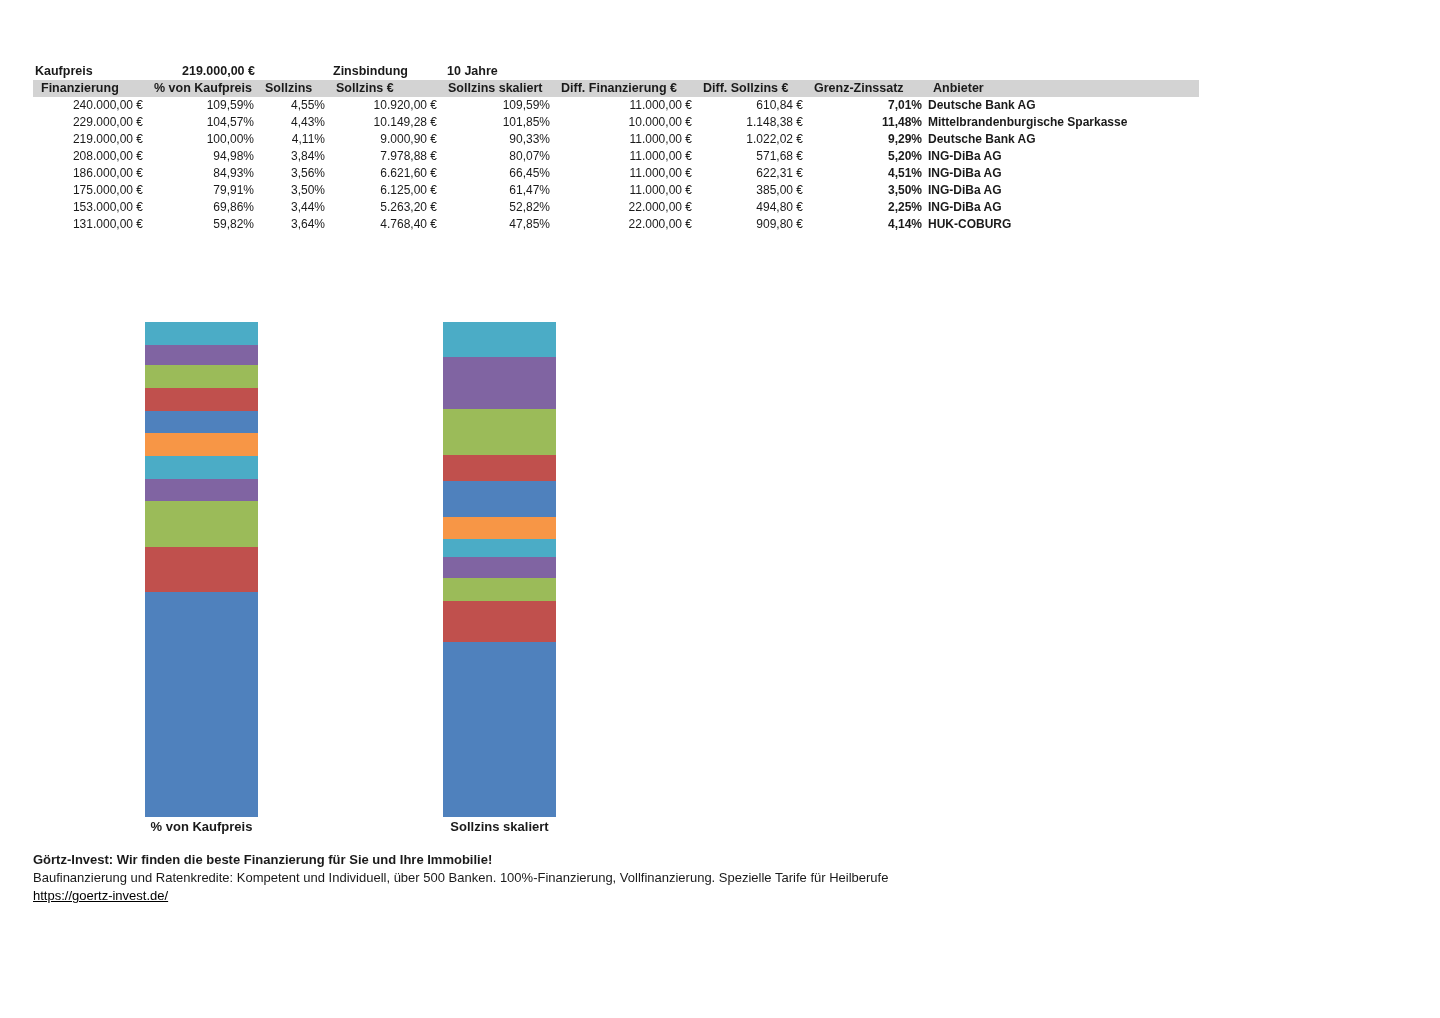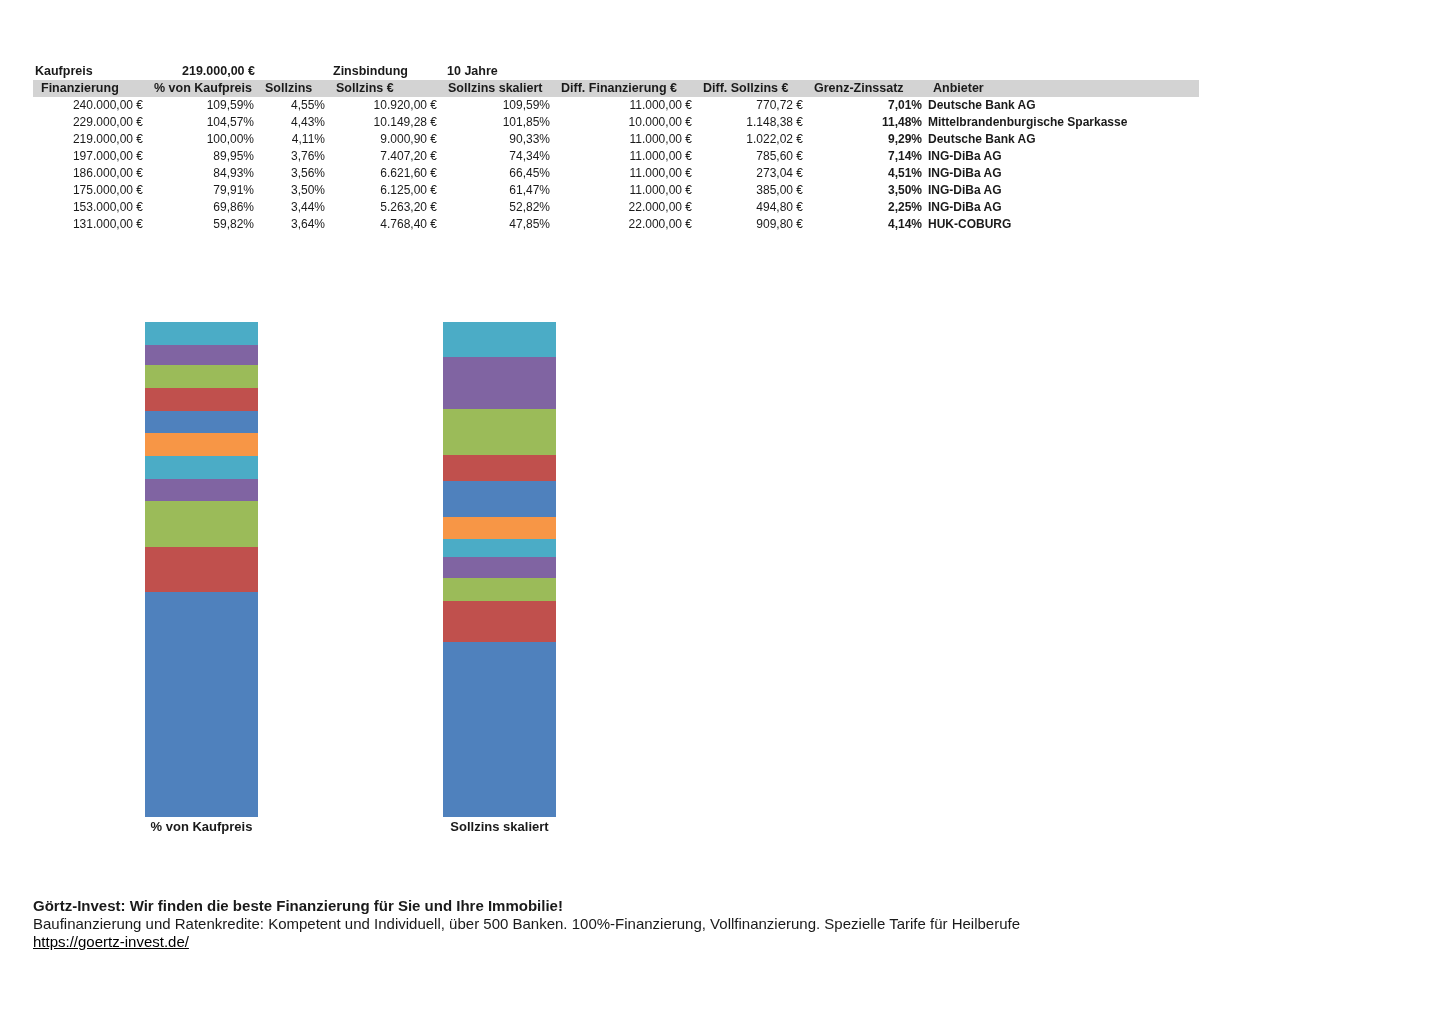--- a/index.html
+++ b/index.html
@@ -45,21 +45,21 @@
   }
   .stack-seg { width: 100%; }
   .chart-label {
     position: absolute; top: 819px; width: 113px; height: 16px;
     font-size: 13px; font-weight: bold; text-align: center; white-space: nowrap;
   }
 
   
   .footer-line {
     position: absolute; left: 33px; height: 16px; line-height: 16px;
-    font-size: 15px; white-space: nowrap; margin-top: 46px;
+    font-size: 13px; white-space: nowrap;
   }
   #footer-headline { font-weight: bold; }
   #footer-link { text-decoration: underline; cursor: pointer; }
 </style>
 </head>
 <body>
 
 <span class="info-item" style="left:35px;">Kaufpreis</span>
 <span class="info-item" style="left:100px; width:155px; text-align:right;">219.000,00 €</span>
 <span class="info-item" style="left:333px;">Zinsbindung</span>
@@ -91,21 +91,21 @@
       </tr>
     </thead>
   <tbody>
       <tr>
         <td class="num">240.000,00 €</td>
         <td class="num">109,59%</td>
         <td class="num">4,55%</td>
         <td class="num">10.920,00 €</td>
         <td class="num">109,59%</td>
         <td class="num">11.000,00 €</td>
-        <td class="num">770,72 €</td>
+        <td class="num">610,84 €</td>
         <td class="num bold">7,01%</td>
         <td class="text">Deutsche Bank AG</td>
       </tr>
       <tr>
         <td class="num">229.000,00 €</td>
         <td class="num">104,57%</td>
         <td class="num">4,43%</td>
         <td class="num">10.149,28 €</td>
         <td class="num">101,85%</td>
         <td class="num">10.000,00 €</td>
@@ -118,38 +118,38 @@
         <td class="num">100,00%</td>
         <td class="num">4,11%</td>
         <td class="num">9.000,90 €</td>
         <td class="num">90,33%</td>
         <td class="num">11.000,00 €</td>
         <td class="num">1.022,02 €</td>
         <td class="num bold">9,29%</td>
         <td class="text">Deutsche Bank AG</td>
       </tr>
       <tr>
-        <td class="num">197.000,00 €</td>
-        <td class="num">89,95%</td>
-        <td class="num">3,76%</td>
-        <td class="num">7.407,20 €</td>
-        <td class="num">74,34%</td>
-        <td class="num">11.000,00 €</td>
-        <td class="num">785,60 €</td>
-        <td class="num bold">7,14%</td>
+        <td class="num">208.000,00 €</td>
+        <td class="num">94,98%</td>
+        <td class="num">3,84%</td>
+        <td class="num">7.978,88 €</td>
+        <td class="num">80,07%</td>
+        <td class="num">11.000,00 €</td>
+        <td class="num">571,68 €</td>
+        <td class="num bold">5,20%</td>
         <td class="text">ING-DiBa AG</td>
       </tr>
       <tr>
         <td class="num">186.000,00 €</td>
         <td class="num">84,93%</td>
         <td class="num">3,56%</td>
         <td class="num">6.621,60 €</td>
         <td class="num">66,45%</td>
         <td class="num">11.000,00 €</td>
-        <td class="num">273,04 €</td>
+        <td class="num">622,31 €</td>
         <td class="num bold">4,51%</td>
         <td class="text">ING-DiBa AG</td>
       </tr>
       <tr>
         <td class="num">175.000,00 €</td>
         <td class="num">79,91%</td>
         <td class="num">3,50%</td>
         <td class="num">6.125,00 €</td>
         <td class="num">61,47%</td>
         <td class="num">11.000,00 €</td>

